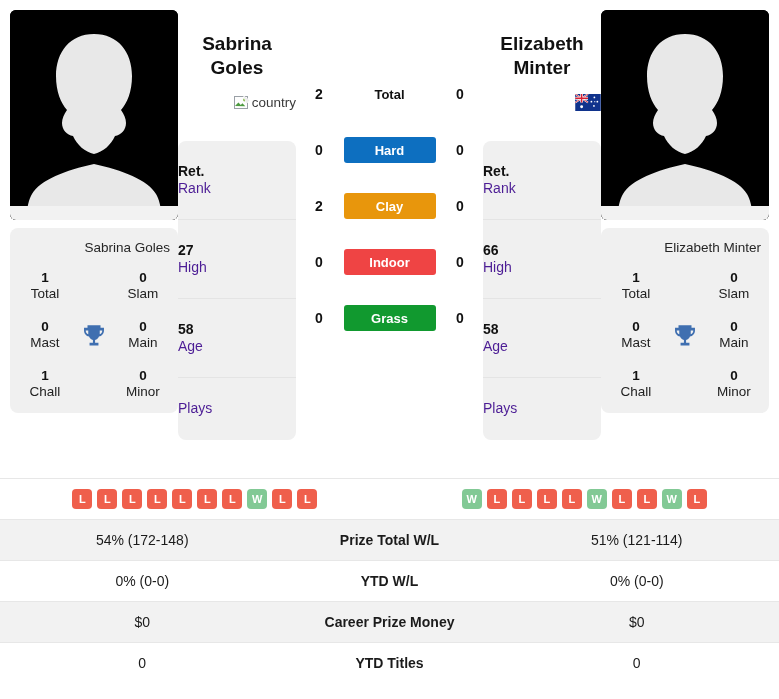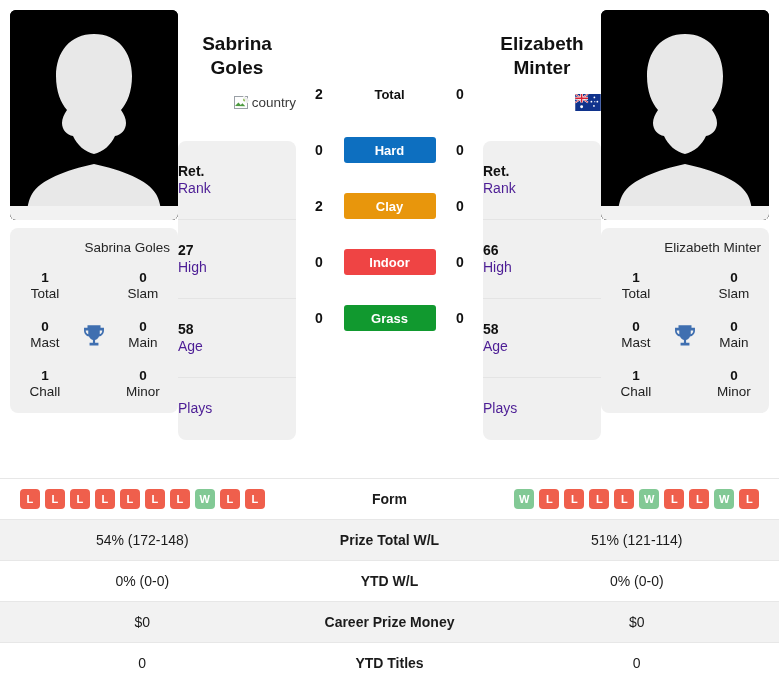--- a/index.html
+++ b/index.html
@@ -389,21 +389,20 @@
             <div class="fbadge L">L</div>
             <div class="fbadge L">L</div>
             <div class="fbadge L">L</div>
             <div class="fbadge L">L</div>
             <div class="fbadge L">L</div>
             <div class="fbadge W">W</div>
             <div class="fbadge L">L</div>
             <div class="fbadge L">L</div>
           </div>
       </div>
-      <div class="tcell mid">Form</div>
       <div class="tcell">
         <div class="form-wrap" id="right-form">
             <div class="fbadge W">W</div>
             <div class="fbadge L">L</div>
             <div class="fbadge L">L</div>
             <div class="fbadge L">L</div>
             <div class="fbadge L">L</div>
             <div class="fbadge W">W</div>
             <div class="fbadge L">L</div>
             <div class="fbadge L">L</div>

